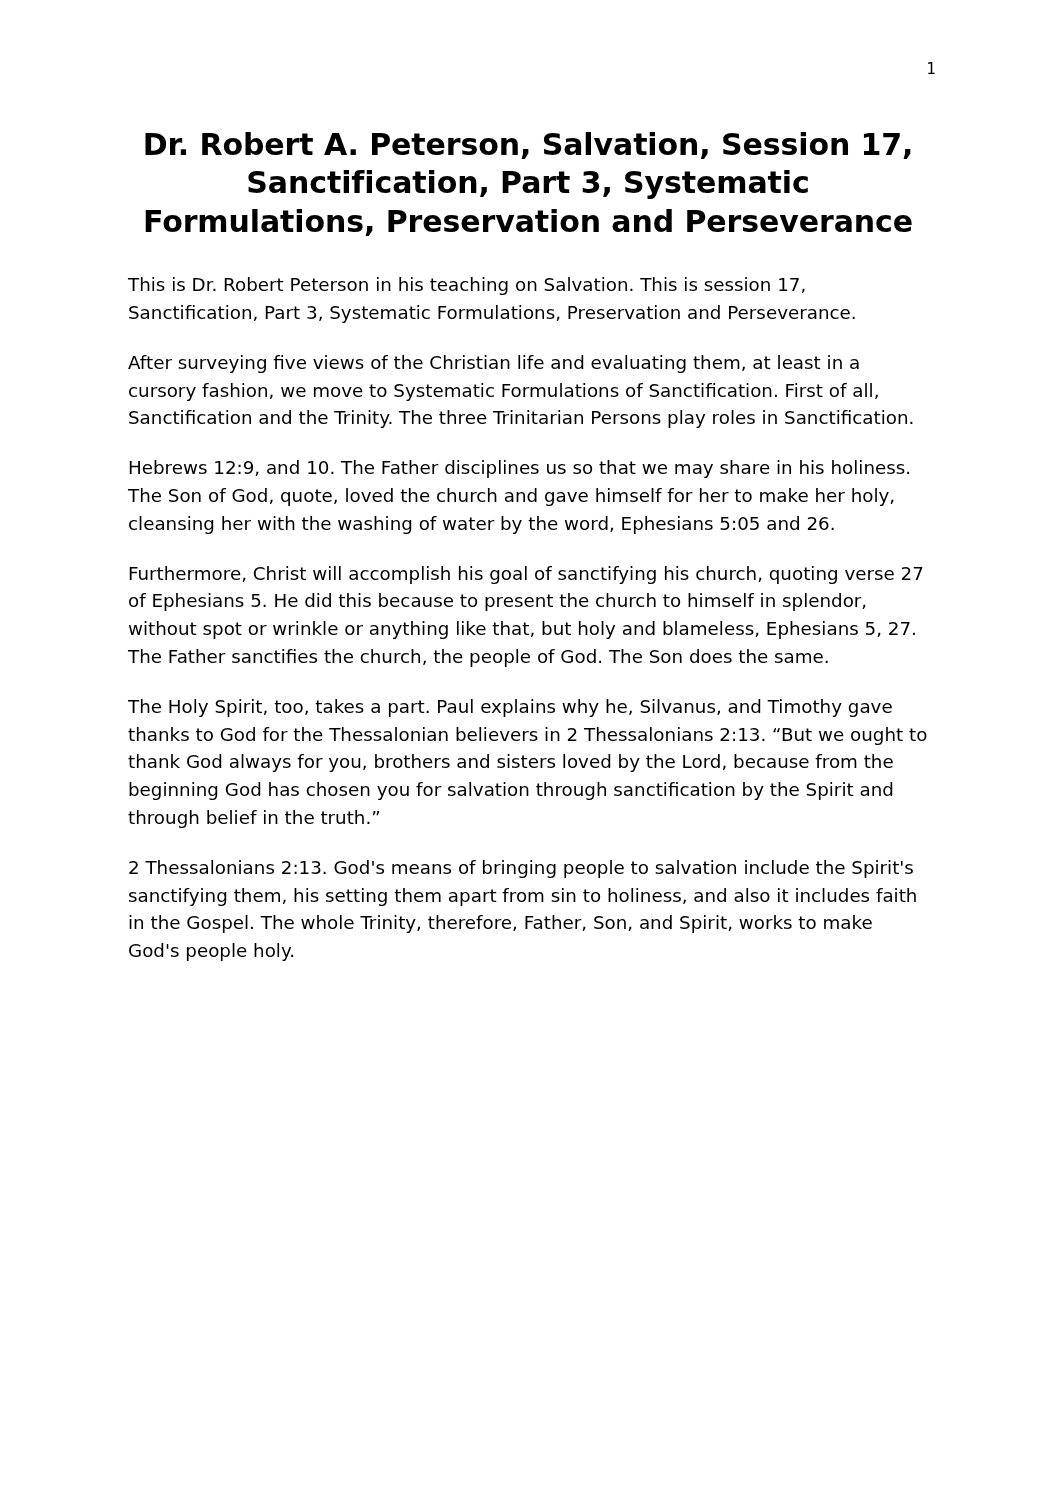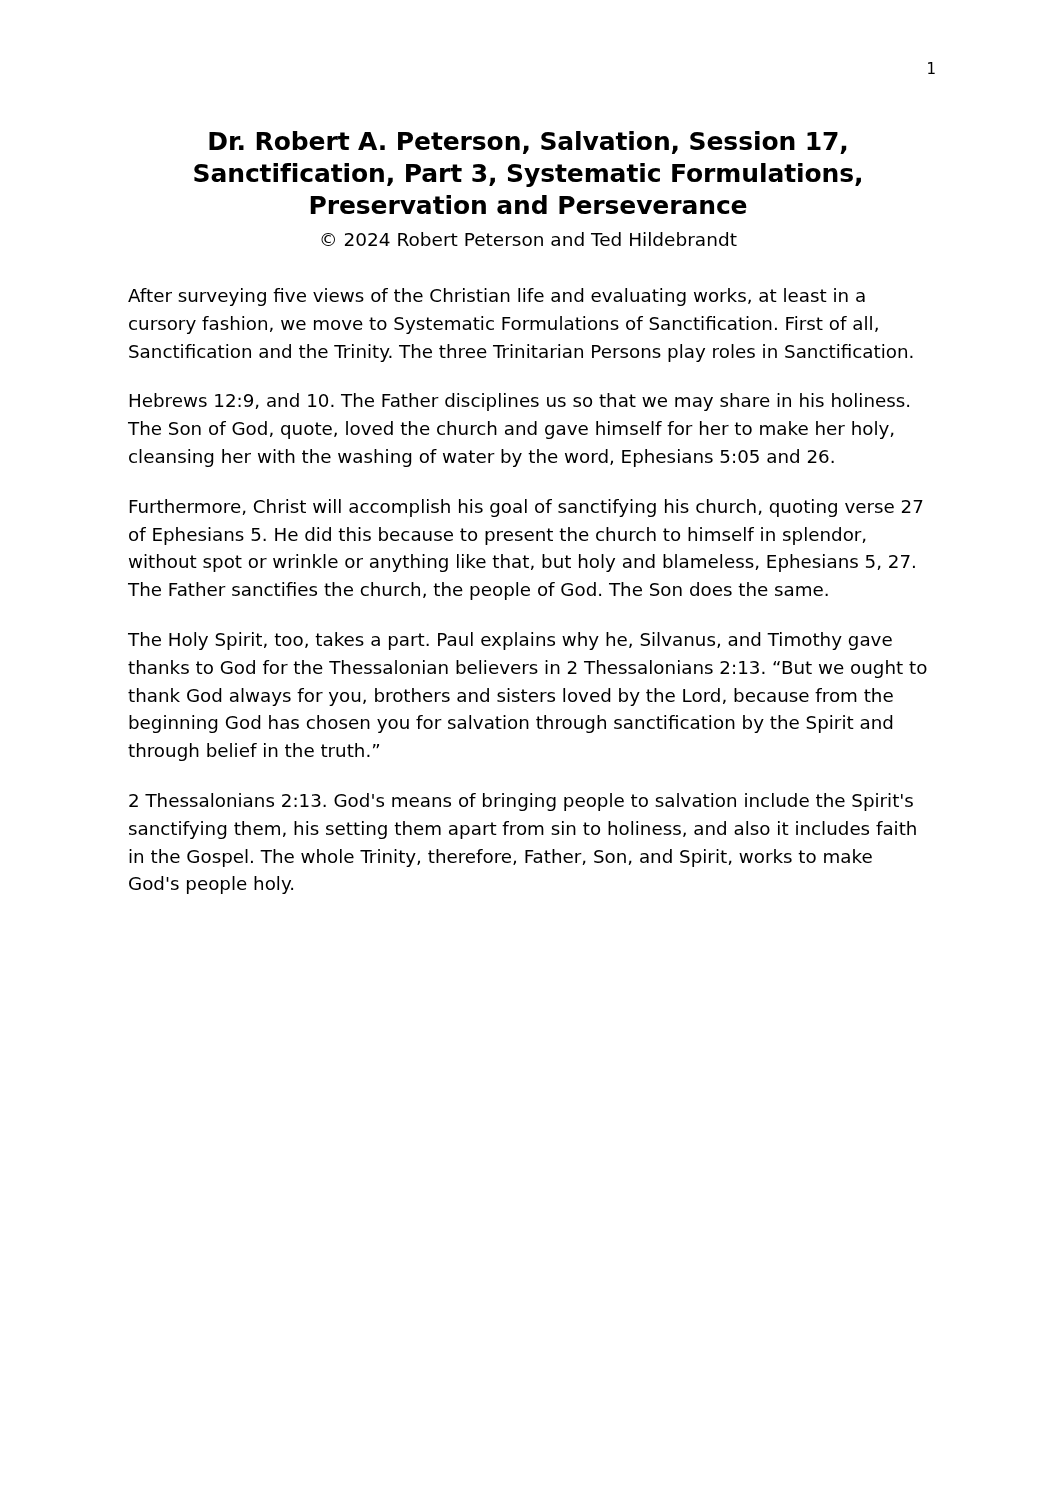--- a/index.html
+++ b/index.html
@@ -33,21 +33,21 @@
   }
   .content {
     position: absolute;
     left: 128px;
     top: 126px;
     width: 800px;
   }
   .doc-title {
     text-align: center;
     font-weight: bold;
-    font-size: 25px;
+    font-size: 30px;
     line-height: 1.28;
     letter-spacing: -0.1px;
     margin: 0;
     font-family: "DejaVu Sans", sans-serif;
   }
   .doc-subtitle {
     text-align: center;
     font-size: 18.5px;
     line-height: 1.3;
     margin: 6px 0 0 0;
@@ -71,24 +71,24 @@
 <body>
 
 <div class="page">
 
   <div class="page-number">1</div>
 
   <div class="content">
 
     <h1 class="doc-title">Dr. Robert A. Peterson, Salvation, Session 17, Sanctification, Part 3, Systematic Formulations, Preservation and Perseverance</h1>
 
-    <div class="doc-subtitle">© 2024 Robert Peterson and Ted Hildebrandt</div>
 
     <div class="body-text">
-      <p class="para">After surveying five views of the Christian life and evaluating works, at least in a cursory fashion, we move to Systematic Formulations of Sanctification. First of all, Sanctification and the Trinity. The three Trinitarian Persons play roles in Sanctification.</p>
+      <p class="para">This is Dr. Robert Peterson in his teaching on Salvation. This is session 17, Sanctification, Part 3, Systematic Formulations, Preservation and Perseverance.</p>
+      <p class="para">After surveying five views of the Christian life and evaluating them, at least in a cursory fashion, we move to Systematic Formulations of Sanctification. First of all, Sanctification and the Trinity. The three Trinitarian Persons play roles in Sanctification.</p>
       <p class="para">Hebrews 12:9, and 10. The Father disciplines us so that we may share in his holiness. The Son of God, quote, loved the church and gave himself for her to make her holy, cleansing her with the washing of water by the word, Ephesians 5:05 and 26.</p>
       <p class="para">Furthermore, Christ will accomplish his goal of sanctifying his church, quoting verse 27 of Ephesians 5. He did this because to present the church to himself in splendor, without spot or wrinkle or anything like that, but holy and blameless, Ephesians 5, 27. The Father sanctifies the church, the people of God. The Son does the same.</p>
       <p class="para">The Holy Spirit, too, takes a part. Paul explains why he, Silvanus, and Timothy gave thanks to God for the Thessalonian believers in 2 Thessalonians 2:13. “But we ought to thank God always for you, brothers and sisters loved by the Lord, because from the beginning God has chosen you for salvation through sanctification by the Spirit and through belief in the truth.”</p>
       <p class="para">2 Thessalonians 2:13. God's means of bringing people to salvation include the Spirit's sanctifying them, his setting them apart from sin to holiness, and also it includes faith in the Gospel. The whole Trinity, therefore, Father, Son, and Spirit, works to make God's people holy.</p>
     </div>
 
   </div>
 </div>
 
 </body></html>

